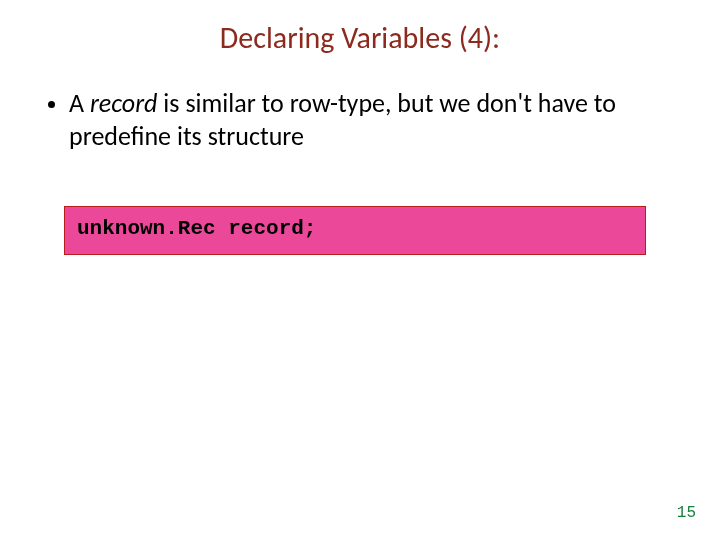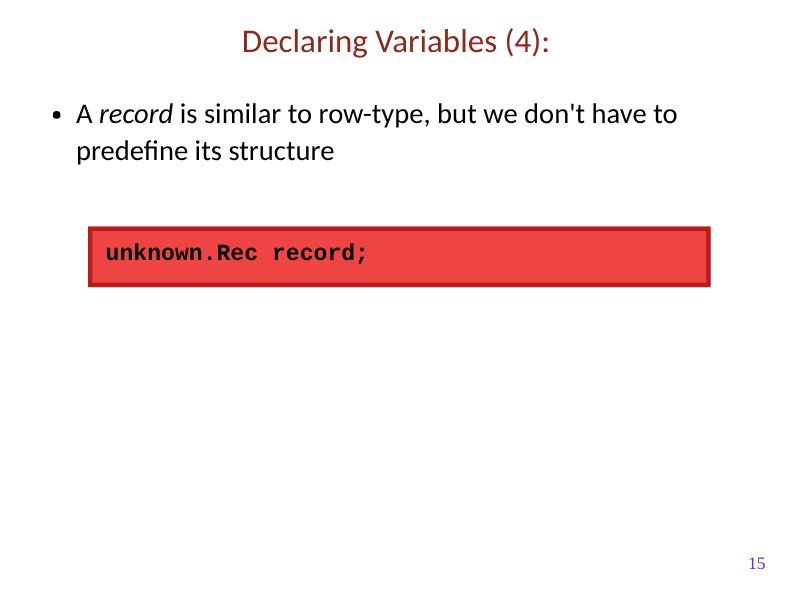--- a/index.html
+++ b/index.html
@@ -40,39 +40,39 @@
       margin-right: 14px;
       flex-shrink: 0;
     }
     .bullet-text {
       color: #000;
       font-size: 26px;
       line-height: 1.25;
     }
     .italic { font-style: italic; }
     .code-box {
-      margin: 54px 34px 0 40px;
-      border: 4px solid #b91c1c;
-      background: #ef4444;
+      margin: 54px 34px 0 24px;
+      border: 1px solid #b91c1c;
+      background: #ec4899;
       padding: 10px 12px 14px 12px;
     }
     .code-text {
       font-family: "Courier New", Courier, monospace;
       font-size: 21px;
       font-weight: bold;
       color: #000;
       white-space: pre;
     }
     .page-number {
       position: absolute;
       bottom: 18px;
       right: 24px;
       font-size: 16px;
-      color: #6d28d9;
-      font-family: Liberation Serif, serif;
+      color: #15803d;
+      font-family: Liberation Mono, monospace;
     }
   </style>
 </head>
 <body>
 
 <div class="slide">
 
   <h1 class="title">
     <span class="title-line1">Declaring Variables (4):</span>
   </h1>

